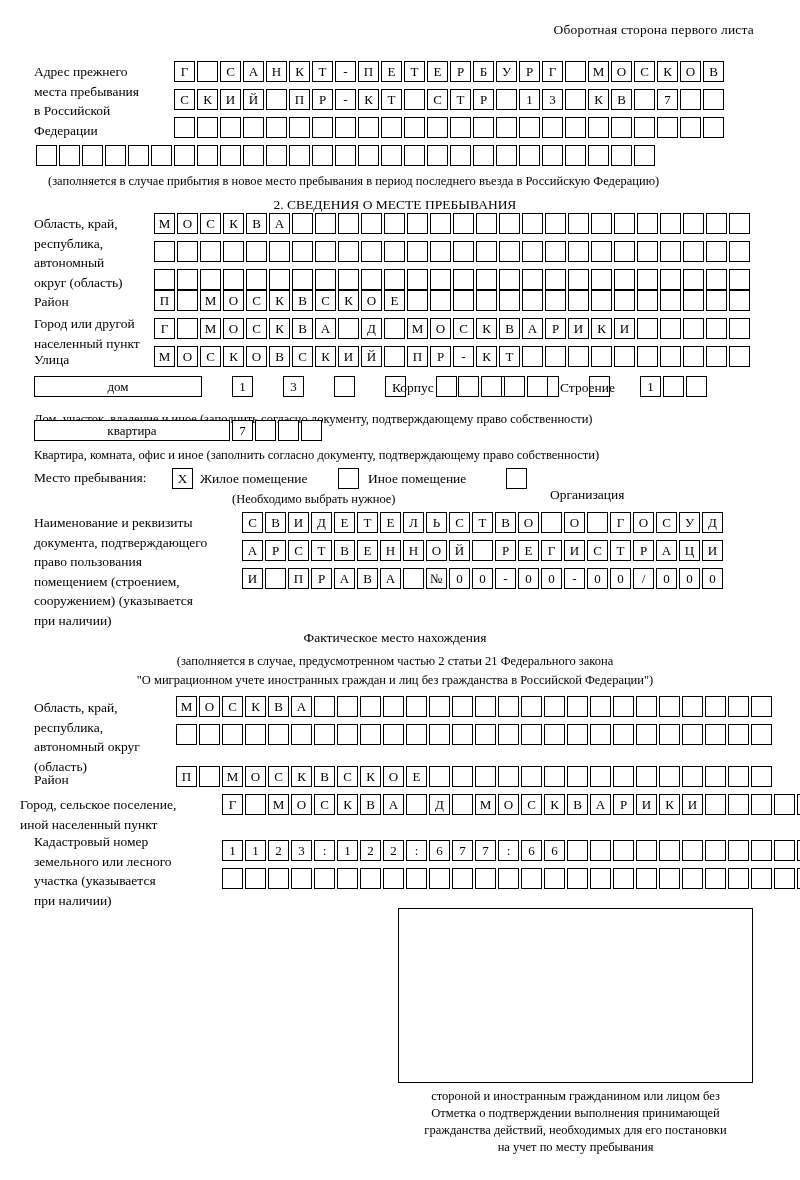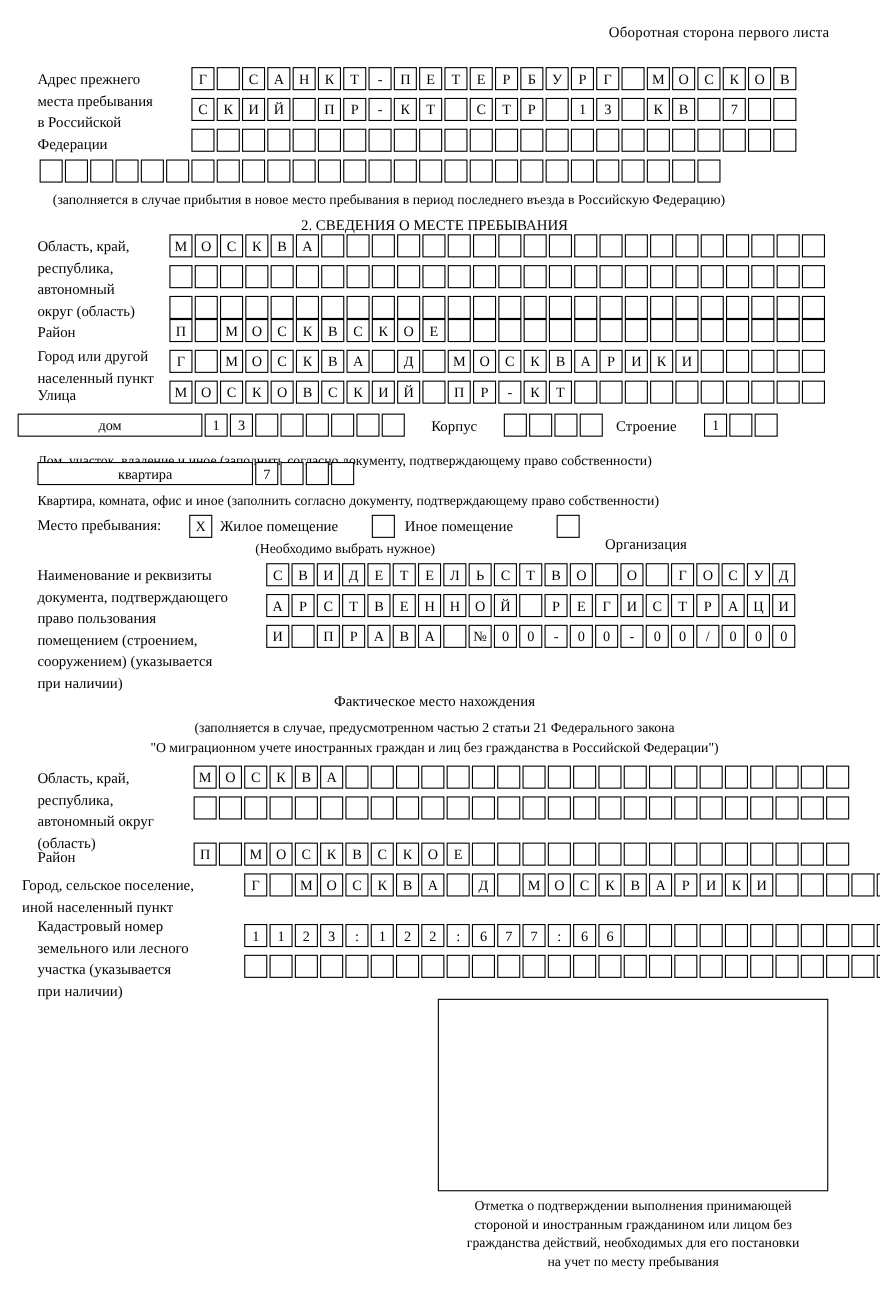--- a/index.html
+++ b/index.html
@@ -391,21 +391,21 @@
       <div class="cell"></div>
       <div class="cell"></div>
       <div class="cell"></div>
       <div class="cell"></div>
       <div class="cell"></div>
       <div class="cell"></div>
       <div class="cell"></div>
       <div class="cell"></div>
     </div>
 
-  <div class="row" id="houserow" style="left:16px; top:376px;">
+  <div class="row" id="houserow" style="left:34px; top:376px;gap:28px;">
       <div class="cell" style="width: 168px;">дом</div>
       <div class="cell">1</div>
       <div class="cell">3</div>
       <div class="cell"></div>
       <div class="cell"></div>
       <div class="cell"></div>
       <div class="cell"></div>
       <div class="cell"></div>
       <div class="cell"></div>
     </div>
@@ -709,19 +709,19 @@
       <div class="cell"></div>
       <div class="cell"></div>
       <div class="cell"></div>
       <div class="cell"></div>
       <div class="cell"></div>
       <div class="cell"></div>
     </div>
 
   <div class="stamp-box"></div>
   <div class="txtlabel footnote" style="left:398px; top:1088px; width:355px;">
+    <div>стороной и иностранным гражданином или лицом без</div>
     <div>Отметка о подтверждении выполнения принимающей</div>
-    <div>стороной и иностранным гражданином или лицом без</div>
     <div>гражданства действий, необходимых для его постановки</div>
     <div>на учет по месту пребывания</div>
   </div>
 
 </div>
 
 </body></html>

